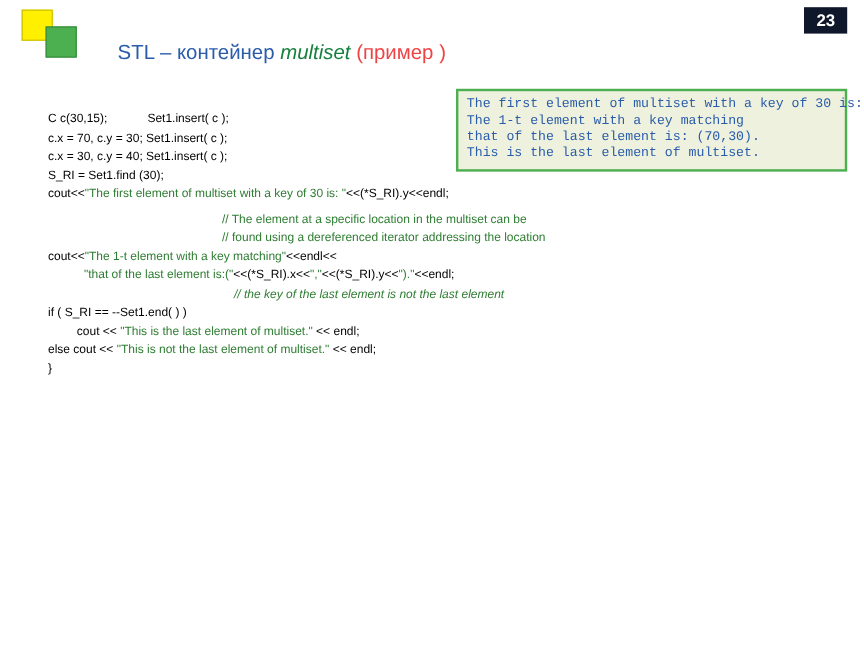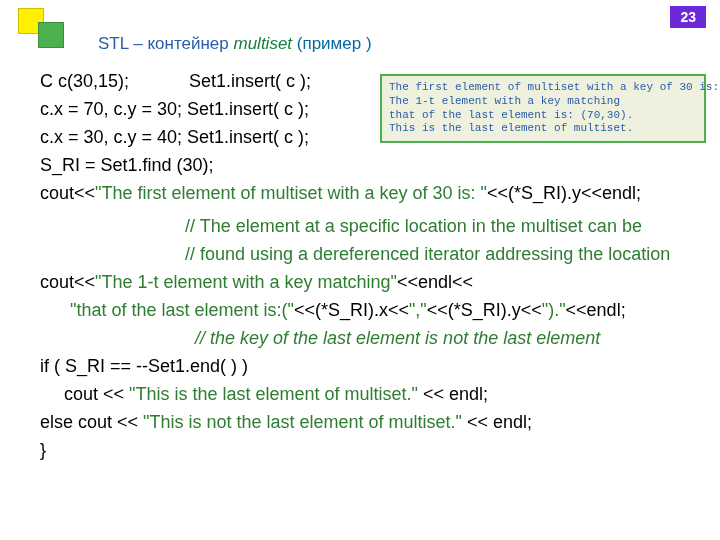--- a/index.html
+++ b/index.html
@@ -17,55 +17,55 @@
     left: 18px;
     width: 46px;
     height: 46px;
   }
   .sq-y { position:absolute; width:24px; height:24px; background:#fff000; border:1px solid #ccc000; left:0; top:0; }
   .sq-g { position:absolute; width:24px; height:24px; background:#4caf50; border:1px solid #388e3c; left:20px; top:14px; }
   .page-num {
     position: absolute;
     top: 6px;
     right: 14px;
-    background: #6d28d9;
+    background: #0f172a;
     color: #fff;
     font-weight: bold;
     font-size: 14px;
     padding: 3px 10px;
   }
   .title {
     position: absolute;
     left: 98px;
     top: 34px;
     font-size: 17px;
   }
   .title .t1 { color:#2a5caa; }
   .title .t2 { color:#15803d; font-style:italic; }
-  .title .t3 { color:#0369a1; }
+  .title .t3 { color:#ef4444; }
   .output-box {
     position: absolute;
     right: 14px;
     top: 74px;
     width: 308px;
     background: #eef1dd;
     border: 2px solid #4caf50;
     font-family: "Courier New", monospace;
     font-size: 11px;
     color: #2a5caa;
     padding: 5px 7px;
     line-height: 1.25;
     white-space: pre;
   }
   .body-area {
     position: absolute;
     left: 40px;
-    top: 68px;
+    top: 92px;
     width: 640px;
-    font-size: 18px;
+    font-size: 10px;
     line-height: 1.55;
     color: #000;
   }
   .green { color: #2e7d32; }
   .indent1 { padding-left: 145px; }
   .indent2 { padding-left: 30px; }
   .indent-cout { padding-left: 24px;}
 </style>
 </head>
 <body>

